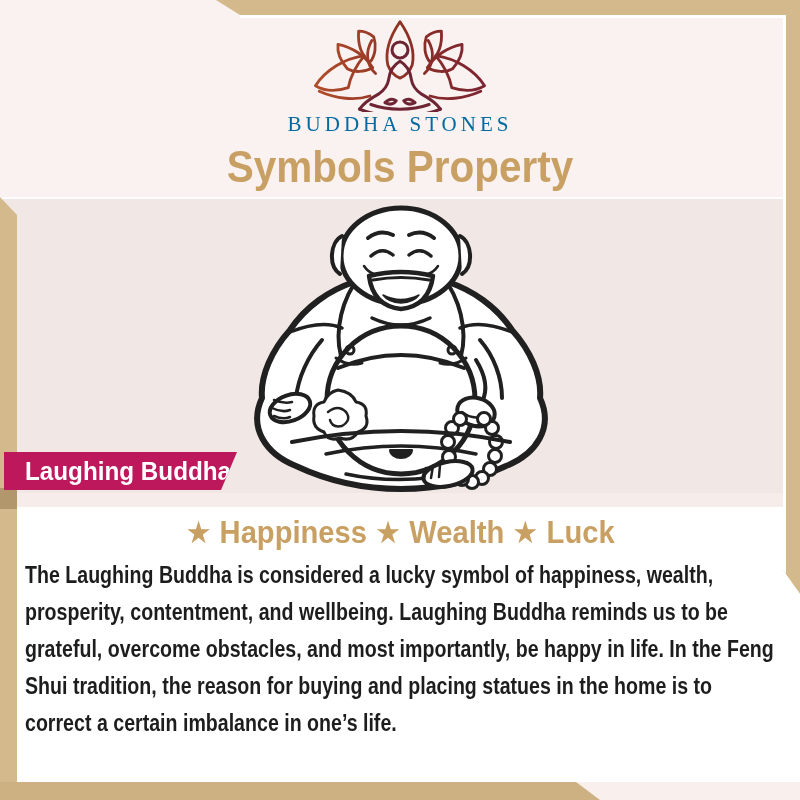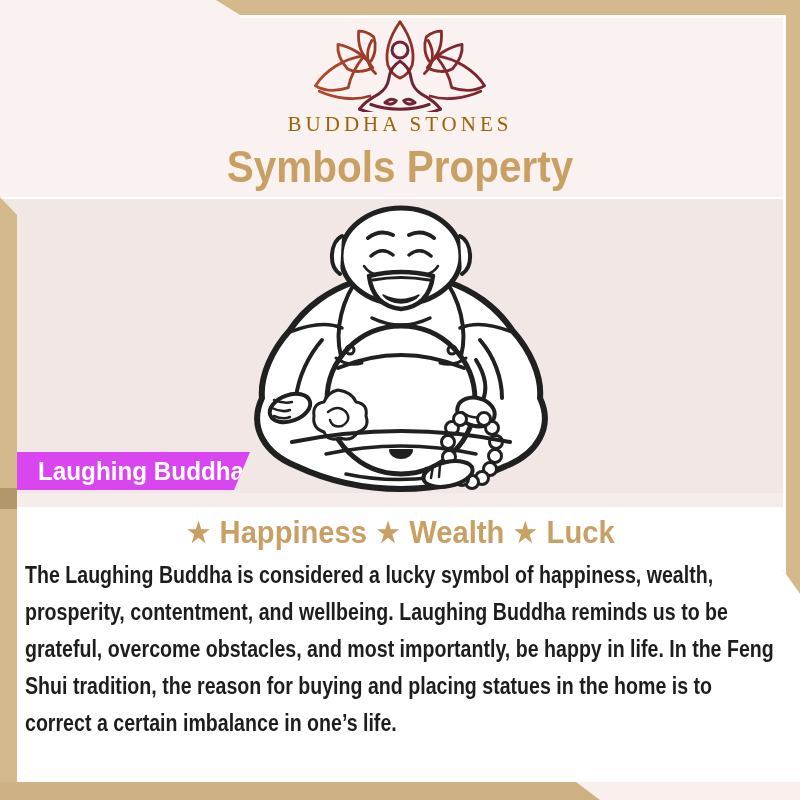--- a/index.html
+++ b/index.html
@@ -21,29 +21,29 @@
   .left-strip{position:absolute;left:0;top:197px;width:17px;height:603px;background:#d3b98b;
            clip-path:polygon(0 0,100% 18px,100% 100%,0 100%);}
   .left-dark-1{position:absolute;left:0;top:488px;width:17px;height:21px;background:#b2966c;}
   .left-dark-2{position:absolute;left:0;top:782px;width:17px;height:18px;background:#b2966c;}
   .bottom-bar{position:absolute;left:0;top:782px;width:600px;height:18px;background:#ceb183;
            clip-path:polygon(0 0,calc(100% - 24px) 0,100% 100%,0 100%);}
 
   
   .logo{position:absolute;left:300px;top:18px;width:200px;height:94px;}
   .brand-name{position:absolute;left:0;top:112px;width:800px;text-align:center;
-           font-family:"Liberation Serif",serif;font-size:21px;letter-spacing:4px;color:#a16207;}
+           font-family:"Liberation Serif",serif;font-size:21px;letter-spacing:4px;color:#0369a1;}
   .page-title{position:absolute;left:0;top:142px;width:800px;text-align:center;
            font-weight:bold;font-size:44px;color:#c9a063;transform:scaleX(0.92);}
 
   
   .buddha{position:absolute;left:226px;top:192px;width:350px;height:310px;}
 
   
-  .ribbon{position:absolute;left:17px;top:452px;width:233px;height:38px;background:#d946ef;
+  .ribbon{position:absolute;left:4px;top:452px;width:233px;height:38px;background:#be185d;
            clip-path:polygon(0 0,100% 0,calc(100% - 16px) 100%,0 100%);}
   .ribbon-label{position:absolute;left:21px;top:0;line-height:38px;color:#ffffff;
            font-weight:bold;font-size:25px;transform:scaleX(0.97);transform-origin:0 50%;white-space:nowrap;}
 
   
   .benefits-line{position:absolute;left:0;top:514px;width:800px;text-align:center;
            font-weight:bold;font-size:31px;color:#c9a063;transform:scaleX(0.94);
            font-family:"Liberation Sans","DejaVu Sans",sans-serif;}
   .description{position:absolute;left:25px;top:557px;width:880px;
            font-weight:bold;font-size:23px;line-height:37px;color:#1d1d1d;

